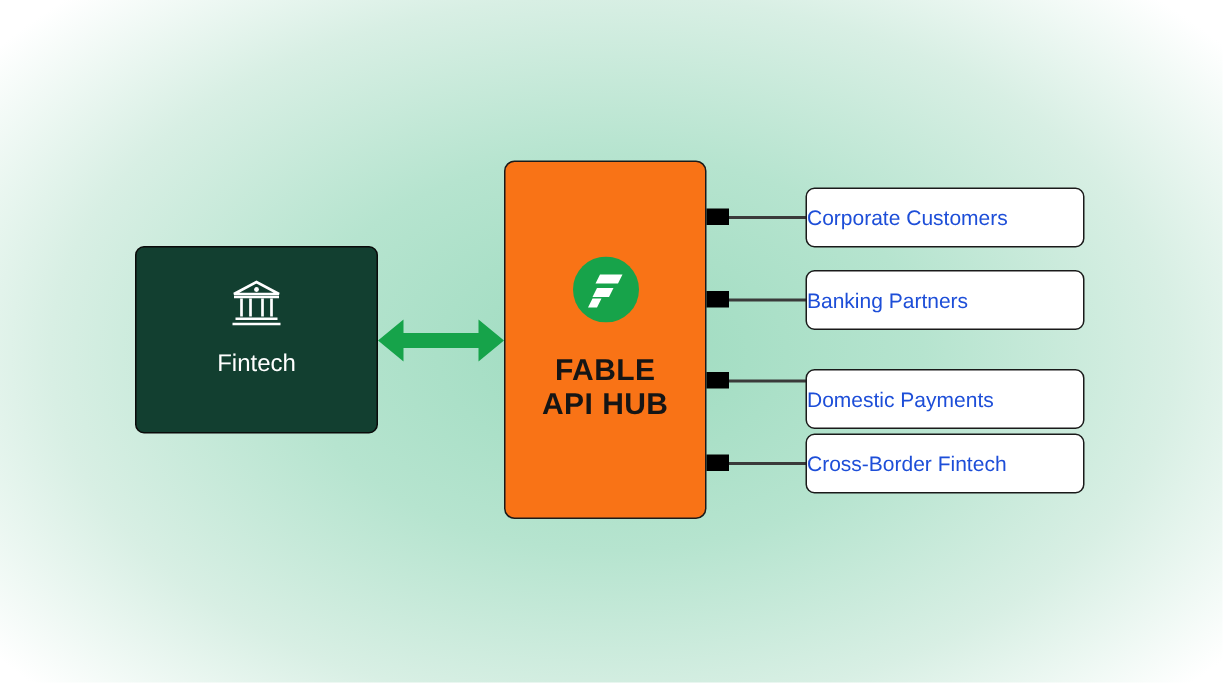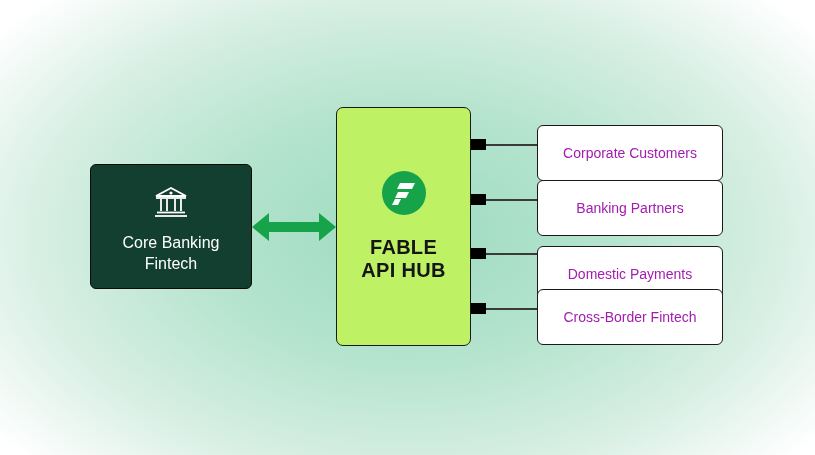--- a/index.html
+++ b/index.html
@@ -11,52 +11,51 @@
   .core {
     position:absolute; left:90px; top:164px; width:162px; height:125px;
     background:#123f30; border:1.5px solid #0a0a0a; border-radius:6px;
     box-sizing:border-box; color:#ffffff; text-align:center;
   }
   .core .icon { position:absolute; left:62px; top:20px; width:36px; height:34px; }
   .core .label { position:absolute; left:0; right:0; top:67px; font-size:16px; line-height:21px; }
   .arrow { position:absolute; left:252px; top:212px; width:84px; height:30px; }
   .hub {
     position:absolute; left:336px; top:107px; width:135px; height:239px;
-    background:#bef264; border:1.5px solid #1a1a1a; border-radius:7px; box-sizing:border-box;
+    background:#f97316; border:1.5px solid #1a1a1a; border-radius:7px; box-sizing:border-box;
   }
   .hub .logo { position:absolute; left:45px; top:63px; width:44px; height:44px; }
   .hub .title { position:absolute; left:0; right:0; top:128px; text-align:center; font-weight:bold; font-size:20px; line-height:23px; color:#151515; letter-spacing:0.3px; }
   .port { position:absolute; left:471px; width:15px; height:11px; background:#000; }
   .wire { position:absolute; left:486px; width:52px; height:1.5px; background:#3a3a3a; }
   .node {
-    position:absolute; left:537px; width:186px; height:56px; box-sizing:border-box;
+    position:absolute; left:537px; width:186px; height:40px; box-sizing:border-box;
     background:#ffffff; border:1.5px solid #1a1a1a; border-radius:6px;
-    display:flex; align-items:center; justify-content:center;
-    font-size:14px; color:#a21caf;
+    display:flex; align-items:center; 
+    font-size:14px; color:#1d4ed8;
   }
 </style>
 </head>
 <body>
 
 <div class="core">
   <svg class="icon" viewBox="0 0 36 34">
     <g fill="none" stroke="#ffffff" stroke-width="1.8">
       <path d="M3 11 L18 3 L33 11 Z"></path>
       <line x1="3" y1="13" x2="33" y2="13"></line>
       <line x1="8" y1="14" x2="8" y2="26"></line>
       <line x1="14" y1="14" x2="14" y2="26"></line>
       <line x1="22" y1="14" x2="22" y2="26"></line>
       <line x1="28" y1="14" x2="28" y2="26"></line>
       <line x1="4" y1="27.5" x2="32" y2="27.5"></line>
       <line x1="2" y1="31" x2="34" y2="31"></line>
     </g>
     <circle cx="18" cy="8" r="1.6" fill="#ffffff"></circle>
   </svg>
   <div class="label">
-    <div>Core Banking</div>
     <div>Fintech</div>
   </div>
 </div>
 
 <svg class="arrow" viewBox="0 0 84 30">
   <path d="M0 15 L17 1 L17 10 L67 10 L67 1 L84 15 L67 29 L67 20 L17 20 L17 29 Z" fill="#16a34a"></path>
 </svg>
 
 <div class="hub">
   <svg class="logo" viewBox="0 0 44 44">

